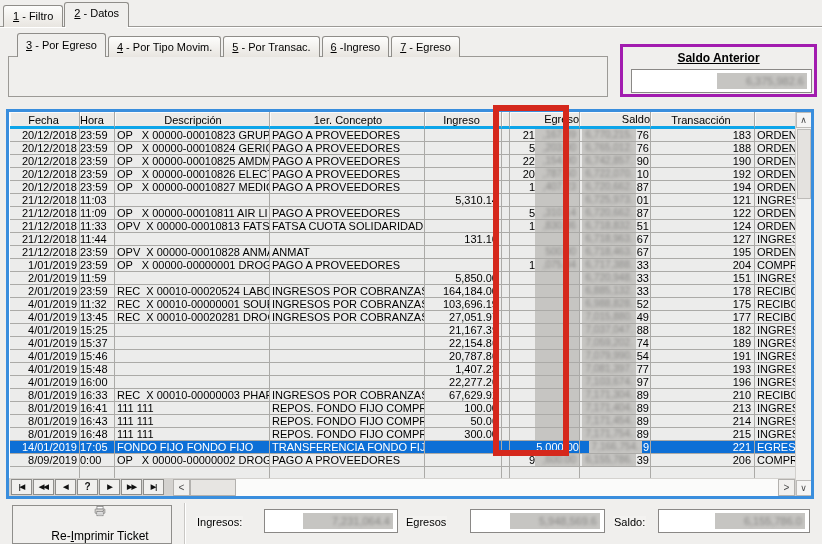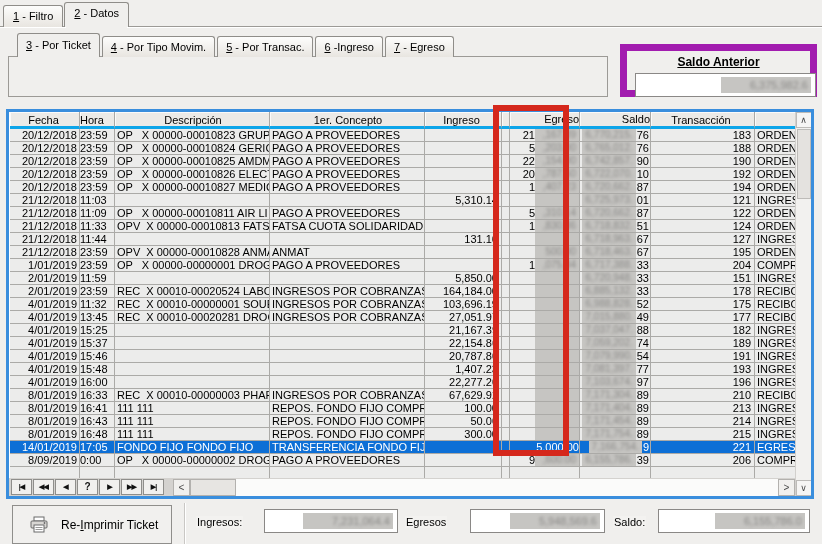--- a/index.html
+++ b/index.html
@@ -18,21 +18,21 @@
   .stab { height:21px; padding:0 8px; line-height:20px; background:linear-gradient(#fdfdfc,#e8e5e0); border:1px solid #8f8d89; border-bottom:none; border-radius:3px 3px 0 0; margin-right:2px; white-space:nowrap; overflow:hidden; }
   .stab.active { height:24px; background:#f0efed; position:relative; z-index:6; line-height:23px; }
   .stab.active::after { content:""; position:absolute; left:1px; right:1px; bottom:-1px; height:2px; background:#f0efed; }
   .subpage { position:absolute; left:8px; top:56px; width:600px; height:41px; border:1px solid #9c9a96; background:#f0efed; z-index:3; }
 
   .fecha-label { position:absolute; left:16px; top:69px; background:#f3f2f0; padding:0 1px; }
   .fecha-input { position:absolute; left:77px; top:66px; width:116px; height:22px; background:#fff; border:1px solid #7f7d7a; }
   .cal-btn { position:absolute; left:200px; top:70px; width:20px; height:18px; background:transparent; border:none; cursor:pointer; }
 
   
-  .saldo-ant-box { position:absolute; left:620px; top:44px; width:197px; height:53px; border:7px solid #a21caf; background:#f0efed; }
+  .saldo-ant-box { position:absolute; left:620px; top:44px; width:197px; height:53px; border:3px solid #a21caf; background:#f0efed; }
   .saldo-ant-title { position:absolute; left:0; right:0; top:4px; text-align:center; font-weight:bold; text-decoration:underline; font-size:12px; }
   .saldo-ant-field { position:absolute; left:8px; top:22px; width:181px; height:24px; background:#fff; border:1px solid #8a8886; display:flex; align-items:center; justify-content:flex-end; padding-right:4px; }
 
   
   .redact { background:#c6c5c2; color:#8a8987; display:inline-flex; align-items:center; justify-content:flex-end; padding:0 3px; min-width:44px; height:12px; overflow:hidden; }
   .redact > span { filter:blur(1.4px); font-size:10px; white-space:nowrap; }
   .field .redact, .saldo-ant-field .redact { height:16px; min-width:90px; }
   .field .redact > span, .saldo-ant-field .redact > span { font-size:11px; filter:blur(1.6px); }
 
   
@@ -68,39 +68,39 @@
   .navbtn.q { font-size:10px; letter-spacing:0; }
   .hscroll { display:flex; align-items:center; height:17px; flex:1; margin-left:8px; background:#fbfbfa; }
   .hbtn { width:17px; height:17px; background:#f1f0ee; border:1px solid #b3b1ae; font-size:10px; color:#4a4a4a; text-align:center; line-height:15px; cursor:pointer; padding:0; }
   .hthumb { width:46px; height:17px; background:#e7e5e2; border:1px solid #b3b1ae; }
   .htrack { flex:1; }
 
   
   .red-annot { position:absolute; left:493px; top:105px; width:76px; height:351px; border:6px solid #d5281c; z-index:30; pointer-events:none; }
 
   
-  .reprint-btn { position:absolute; left:12px; top:505px; width:160px; height:39px; background:#f1f0ee; border:1px solid #8f8e8b; display:flex; align-items:center; gap:12px; padding-left:16px; cursor:pointer; font-size:12px; }
+  .reprint-btn { position:absolute; left:12px; top:505px; width:160px; height:39px; background:#f1f0ee; border:1px solid #8f8e8b; display:flex; align-items:center; gap:12px; padding-left:16px; cursor:pointer; font-size:12px;flex-direction:column; }
   .footer-divider { position:absolute; left:184px; top:503px; width:2px; height:41px; border-left:1px solid #c9c7c4; border-right:1px solid #ffffff; }
   .flabel { position:absolute; background:#f3f2f0; padding:0 1px; }
   .field { position:absolute; background:#fff; border:1px solid #8a8886; height:24px; display:flex; align-items:center; justify-content:flex-end; padding-right:4px; }
 
   u { text-decoration:underline; }
 </style>
 </head>
 <body>
 
 <div class="tabs-baseline"></div>
 <div class="main-tabs">
   <div class="mtab"><u>1</u><span> - Filtro</span></div>
   <div class="mtab active"><u>2</u><span> - Datos</span></div>
 </div>
 
 <div class="subpage"></div>
 <div class="sub-tabs">
-  <div class="stab active"><u>3</u><span> - Por Ticket</span></div>
+  <div class="stab active"><u>3</u><span> - Por Egreso</span></div>
   <div class="stab"><u>4</u><span> - Por Tipo Movim.</span></div>
   <div class="stab"><u>5</u><span> - Por Transac.</span></div>
   <div class="stab"><u>6</u><span> -Ingreso</span></div>
   <div class="stab"><u>7</u><span> - Egreso</span></div>
 </div>
 
 <span class="fecha-label"><u>F</u><span>echa:</span></span>
 <input class="fecha-input" value="" style="">
 <button class="cal-btn" title="">
   <svg width="18" height="16" viewBox="0 0 18 16">

